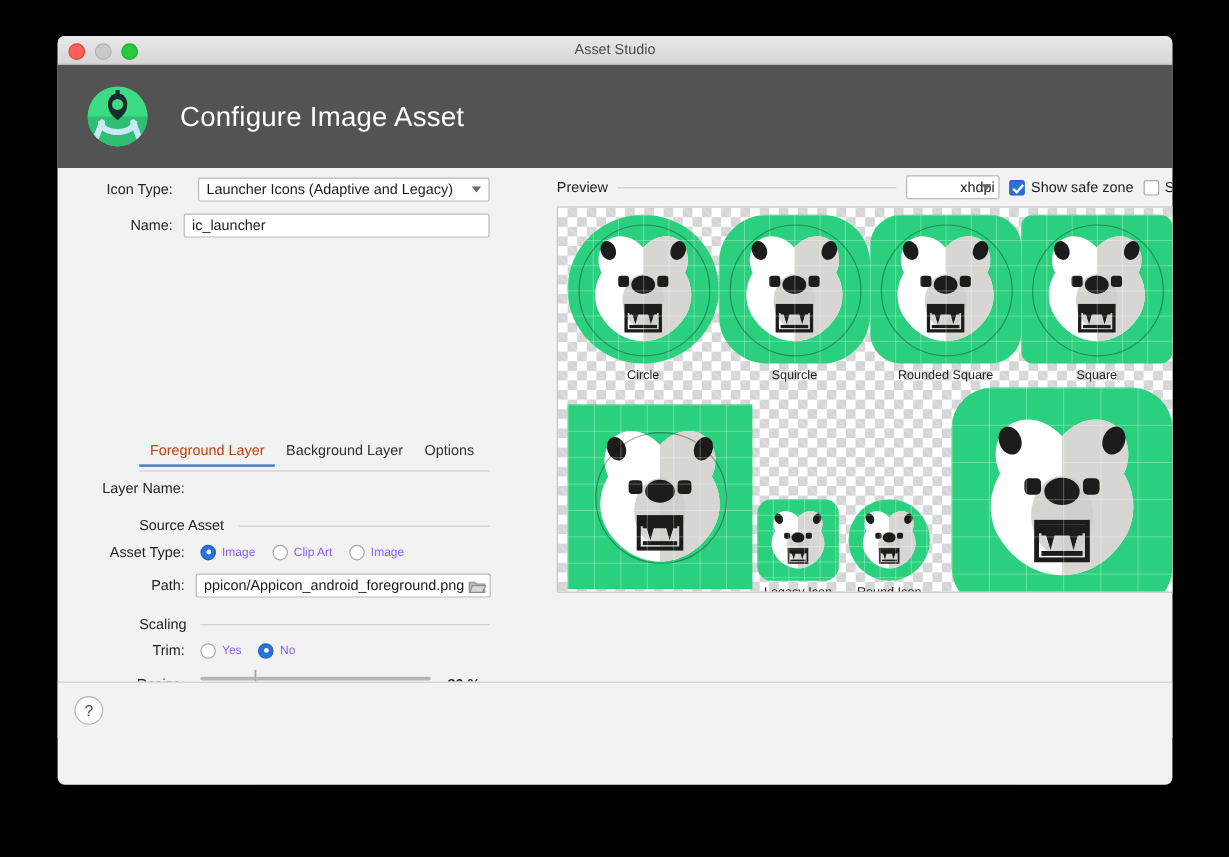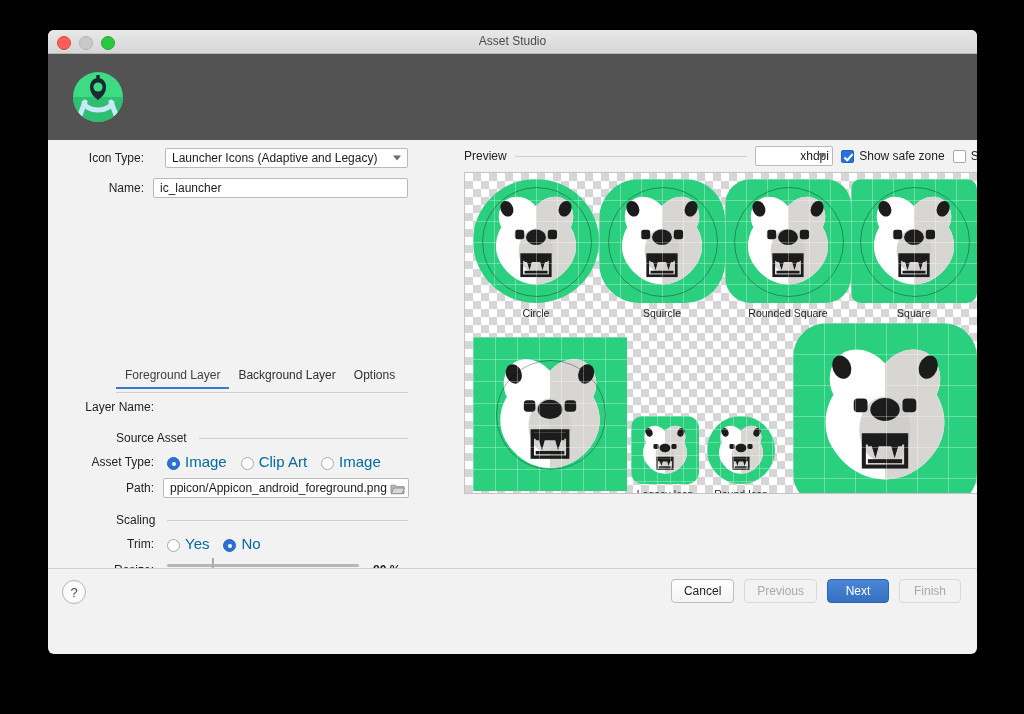--- a/index.html
+++ b/index.html
@@ -150,21 +150,21 @@
     align-items: flex-start;
   }
   .tab {
     font-size: 12px;
     color: #303030;
     padding: 0 9px 6px 9px;
     position: relative;
     white-space: nowrap;
   }
   .tab.active {
-    color: #404040;
+    color: #c2410c;
   }
   .tab.active::after {
     content: "";
     position: absolute;
     left: 0; right: 0; bottom: -1px;
     height: 2px;
     background: #3b79cc;
   }
 
   
@@ -181,24 +181,24 @@
   }
   .section-rule {
     height: 1px;
     background: #cfcfcf;
   }
 
   
   .radio-group { display: flex; align-items: center; gap: 14px; }
   .radio {
     display: flex;
-    align-items: flex-end;
+    align-items: center;
     gap: 5px;
-    font-size: 15px;
-    color: #0369a1;
+    font-size: 10px;
+    color: #8b5cf6;
   }
   .radio .dot {
     width: 13px; height: 13px;
     border-radius: 50%;
     border: 1px solid #a8a8a8;
     background: #ffffff;
     box-sizing: border-box;
     position: relative;
     flex: 0 0 auto;
   }
@@ -482,20 +482,21 @@
             <path d="M28 5 L28 53" stroke="#35cb7b" stroke-width="0"></path>
             <path d="M14 32 C14 44, 42 44, 42 32" fill="none" stroke="#c9e8f7" stroke-width="5"></path>
             <path d="M15 33 L10 46" stroke="#c9e8f7" stroke-width="5" stroke-linecap="round"></path>
             <path d="M41 33 L46 46" stroke="#c9e8f7" stroke-width="5" stroke-linecap="round"></path>
             <path d="M28 9 C33 9, 36 13, 36 18 C36 24, 32 28, 28 31 C24 28, 20 24, 20 18 C20 13, 23 9, 28 9 Z" fill="#1b2a30"></path>
             <circle cx="28" cy="18" r="4.6" fill="#3ddc84"></circle>
             <rect x="26.3" y="6" width="3.4" height="5" fill="#1b2a30"></rect>
           </g>
         </svg>
       </div>
+      <div class="header-title">Configure Image Asset</div>
     </div>
 
     <div class="body">
 
       <div class="form">
 
         <div class="row" style="left:20px; top:8px; width:340px;gap:12px;">
           <span class="lbl" style="width:76px;">Icon Type:</span>
           <span class="field combo" style="width:256px; margin-left:9px;">
             <span>Launcher Icons (Adaptive and Legacy)</span>
@@ -1138,23 +1139,17 @@
               <div class="gridlines" style="background-size:31px 31px;"></div>
             </div>
 
           </div>
 
         </div>
       </div>
 
       <div class="footer">
         <div class="help-btn">?</div>
-        <div class="btns">
-          <div class="btn">Cancel</div>
-          <div class="btn disabled">Previous</div>
-          <div class="btn primary">Next</div>
-          <div class="btn disabled">Finish</div>
-        </div>
       </div>
 
     </div>
   </div>
 </div>
 
 </body></html>

